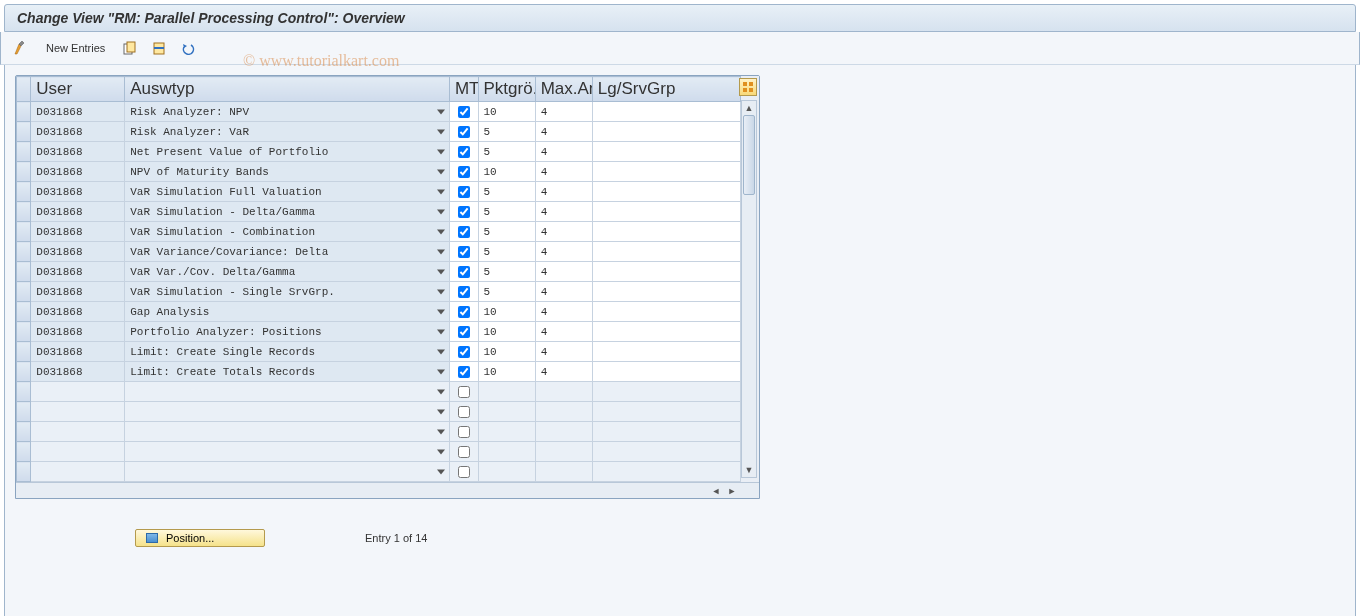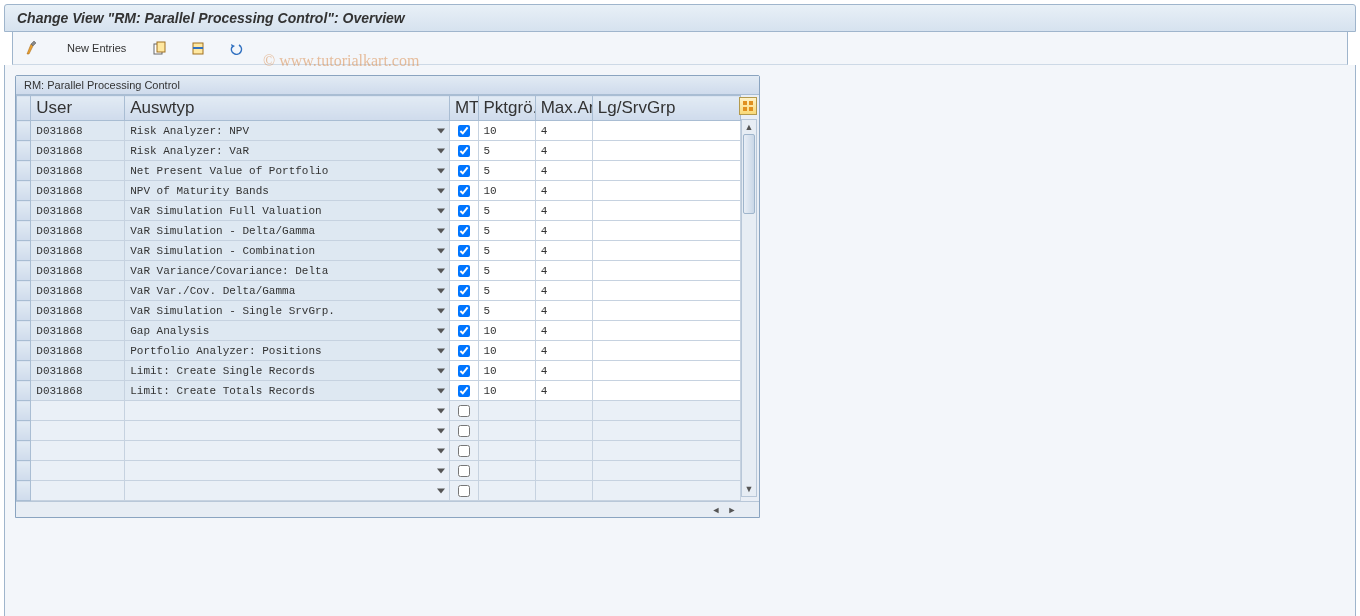--- a/index.html
+++ b/index.html
@@ -18,22 +18,22 @@
     }
     
     .toolbar {
       background: #f3f6fa;
       border-left: 1px solid #9fb5cc;
       border-right: 1px solid #9fb5cc;
       border-bottom: 1px solid #cdd9e6;
       padding: 6px 10px;
       display: flex;
       align-items: center;
-      gap: 18px;
-      margin: 0 12px;
+      gap: 9px;
+      margin: 0 0;
       position: relative;
     }
     
     .toolbar .btn-icon {
       width: 20px;
       height: 20px;
       display: inline-flex;
       align-items: center;
       justify-content: center;
       cursor: pointer;
@@ -43,21 +43,21 @@
       background: none;
       border: none;
       font-size: 11px;
       cursor: pointer;
       padding: 2px 6px;
       color: #333;
     }
     
     .watermark {
       position: absolute;
-      left: 250px;
+      left: 242px;
       top: 20px;
       color: rgba(219,140,76,0.55);
       font-size: 16px;
       font-family: Georgia, serif;
       pointer-events: none;
       z-index: 50;
     }
     
     .main {
       background: #f3f6fa;
@@ -231,21 +231,20 @@
     <svg width="14" height="14">
         <path d="M10 4 A5 5 0 1 1 3 6" fill="none" stroke="#3070c0" stroke-width="1.5"></path>
         <path d="M2 3 L3 7 L6 5 Z" fill="#3070c0"></path>
       </svg>
   </span>
   <div class="watermark">© www.tutorialkart.com</div>
 </div>
 
 <div class="main">
   <div class="panel">
-    <div class="panel-hdr">RM: Parallel Processing Control</div>
     <div class="grid">
       <div class="cfg-btn">
         <svg width="12" height="12">
             <rect x="1" y="1" width="4" height="4" fill="#e09020"></rect>
             <rect x="7" y="1" width="4" height="4" fill="#e09020"></rect>
             <rect x="1" y="7" width="4" height="4" fill="#e09020"></rect>
             <rect x="7" y="7" width="4" height="4" fill="#e09020"></rect>
           </svg>
       </div>
       <div class="vscroll">
@@ -441,13 +440,20 @@
             </tr>
           </tbody>
       </table>
       <div class="hscroll">
         <div class="harr">◄</div>
         <div class="harr">►</div>
       </div>
     </div>
   </div>
 
+  <div class="footer">
+    <div class="pos-btn">
+      <span class="pic"></span>
+      <span>Position...</span>
+    </div>
+    <span class="entry-txt">Entry 1 of 14</span>
+  </div>
 </div>
 
 </body></html>

